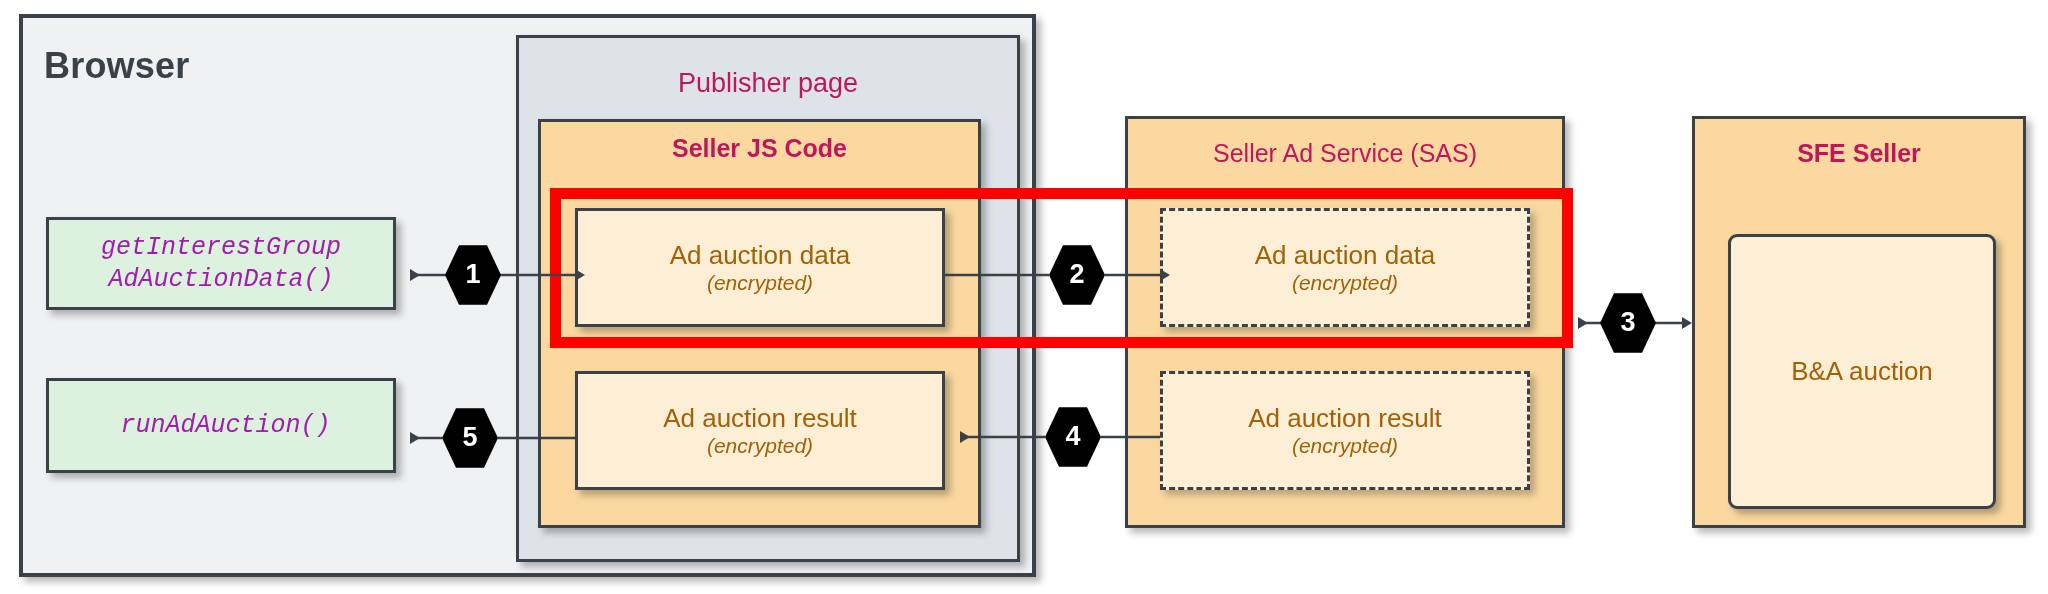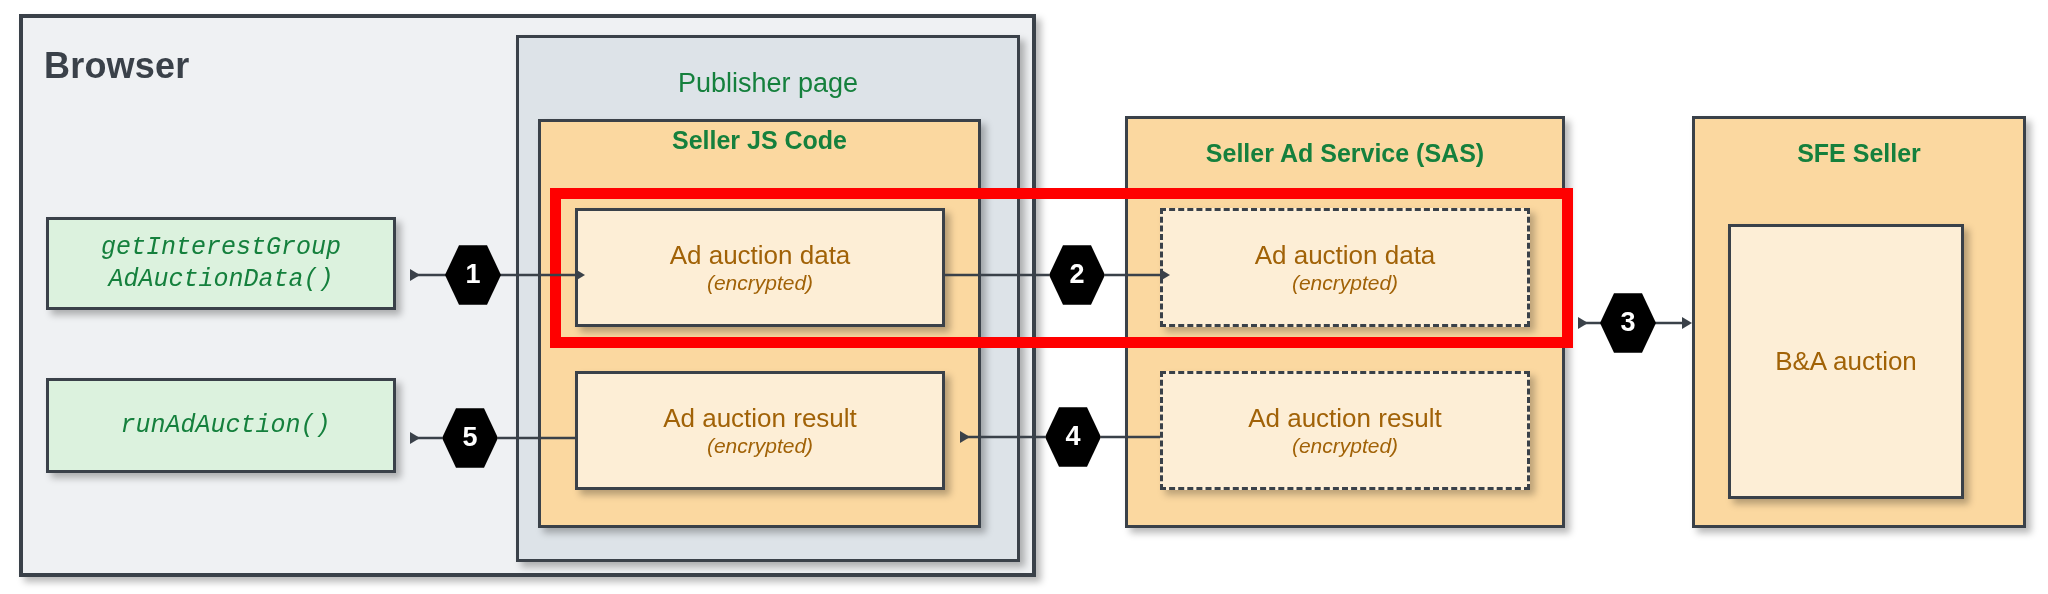--- a/index.html
+++ b/index.html
@@ -21,21 +21,21 @@
     position: absolute;
     box-sizing: border-box;
     border: 3px solid #3a4149;
     box-shadow: 5px 5px 7px rgba(0,0,0,0.28);
   }
   .label-top {
     position: absolute;
     left: 0;
     right: 0;
     text-align: center;
-    color: #15803d;
+    color: #be185d;
   }
   
   #browser {
     left: 19px;
     top: 14px;
     width: 1017px;
     height: 563px;
     background: #eff1f3;
     border: 4px solid #3a4149;
   }
@@ -63,36 +63,36 @@
   }
   
   #sellerjs {
     left: 538px;
     top: 119px;
     width: 443px;
     height: 409px;
     background: #fbd8a0;
   }
   #sellerjs-title {
-    top: 4px;
+    top: 12px;
     font-size: 25px;
     font-weight: bold;
   }
   
   #sas {
     left: 1125px;
     top: 116px;
     width: 440px;
     height: 412px;
     background: #fbd8a0;
   }
   #sas-title {
     top: 20px;
     font-size: 25px;
-    font-weight: bold;
+    font-weight: normal;
   }
   
   #sfe {
     left: 1692px;
     top: 116px;
     width: 334px;
     height: 412px;
     background: #fbd8a0;
   }
   #sfe-title {
@@ -106,21 +106,21 @@
     border: 3px solid #3a4149;
     display: flex;
     align-items: center;
     justify-content: center;
     text-align: center;
   }
   .api-box span {
     font-family: "Liberation Mono", monospace;
     font-style: italic;
     font-size: 25px;
-    color: #15803d;
+    color: #a21caf;
     line-height: 1.25;
     white-space: pre-line;
   }
   #api-get {
     left: 46px;
     top: 217px;
     width: 350px;
     height: 93px;
   }
   #api-run {
@@ -147,21 +147,21 @@
     font-size: 21px;
     font-style: italic;
   }
   .solid-edge { border: 3px solid #3a4149; }
   .dashed-edge { border: 3px dashed #3a4149; box-shadow: 5px 5px 7px rgba(0,0,0,0.25); }
 
   #js-data   { left: 575px;  top: 208px; width: 370px; height: 119px; }
   #js-result { left: 575px;  top: 371px; width: 370px; height: 119px; }
   #sas-data  { left: 1160px; top: 208px; width: 370px; height: 119px; }
   #sas-result{ left: 1160px; top: 371px; width: 370px; height: 119px; }
-  #ba-auction{ left: 1728px; top: 224px; width: 236px; height: 275px; }
+  #ba-auction{ left: 1728px; top: 234px; width: 268px; height: 275px; border-radius: 9px; }
   #ba-auction .line1 { font-size: 26px; }
 
   
   #red-highlight {
     position: absolute;
     left: 550px;
     top: 188px;
     width: 1023px;
     height: 160px;
     border: 11px solid #ff0000;

